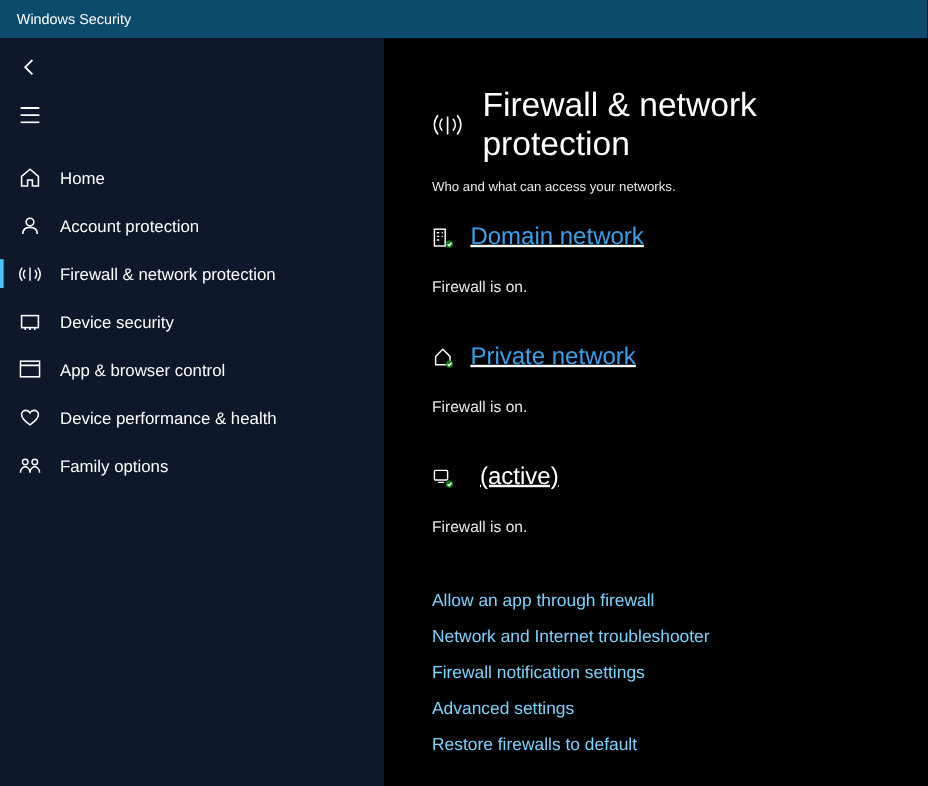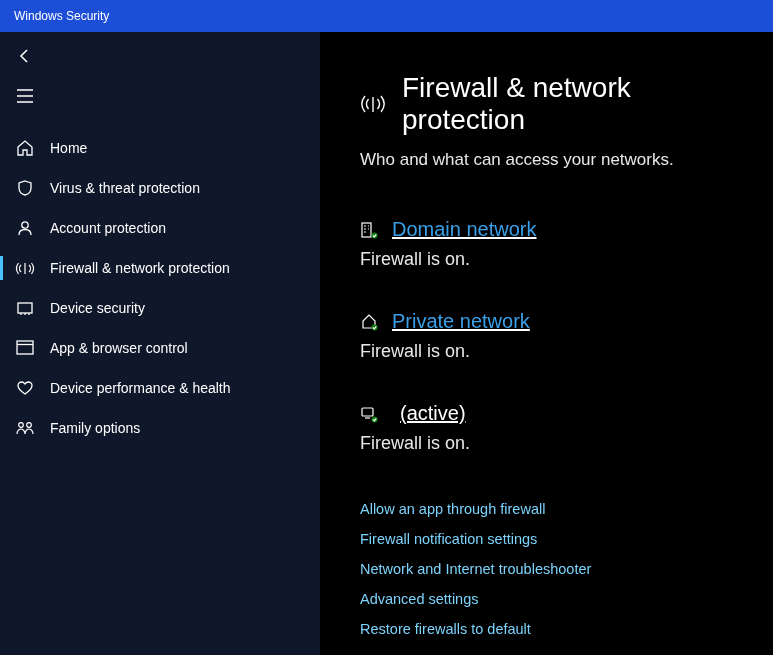--- a/index.html
+++ b/index.html
@@ -7,21 +7,21 @@
     margin: 0; padding: 0;
     width: 773px; height: 655px;
     background: #000;
     font-family: "Segoe UI", "Segoe UI Variable", Arial, sans-serif;
     color: #fff;
     overflow: hidden;
     -webkit-font-smoothing: antialiased;
   }
   .titlebar {
     height: 32px;
-    background: #1d4ed8;
+    background: #0c4a6e;
     color: #fff;
     font-size: 12px;
     display: flex;
     align-items: center;
     padding-left: 14px;
   }
   .body {
     display: flex;
     height: calc(655px - 32px);
   }
@@ -66,23 +66,23 @@
     margin-bottom: 14px;
   }
   .page-title .icon { width: 26px; height: 26px; display: inline-flex; align-items: center; justify-content: center; }
   .page-title h1 {
     font-size: 28px;
     font-weight: 500;
     margin: 0;
     color: #fff;
   }
   .subtitle {
-    font-size: 17px;
+    font-size: 11px;
     color: #e8e8e8;
-    margin: 0 0 48px 0;
+    margin: 0 0 24px 0;
   }
   .net-section { margin-bottom: 40px; }
   .net-head {
     display: flex;
     align-items: center;
     gap: 12px;
     text-decoration: underline;
   }
   .net-head .icon { width: 20px; height: 20px; display: inline-flex; align-items: center; justify-content: center; }
   .net-head .link {
@@ -90,23 +90,23 @@
     font-size: 20px;
     font-weight: 400;
   }
   .net-head .suffix {
     color: #fff;
     font-size: 20px;
     font-weight: 400;
     margin-left: 8px;
   }
   .net-status {
-    font-size: 18px;
+    font-size: 13px;
     color: #e8e8e8;
-    margin-top: 8px;
+    margin-top: 22px;
   }
   .links { margin-top: 32px; }
   .links .link {
     color: #7dd3fc;
     font-size: 14.5px;
     padding: 7px 0;
     display: block;
   }
   svg { display: block; }
 </style>
@@ -139,28 +139,20 @@
     <div class="nav-items">
       <div class="side-row">
         <span class="icon">
           <svg width="18" height="18" viewBox="0 0 18 18">
               <path d="M2 8 L9 2 L16 8 V16 H11 V11 H7 V16 H2 Z" fill="none" stroke="#fff" stroke-width="1.3"></path>
             </svg>
         </span>
         <span>Home</span>
       </div>
 
-      <div class="side-row">
-        <span class="icon">
-          <svg width="18" height="18" viewBox="0 0 18 18">
-              <path d="M9 2 L15 4 V9 C15 13 12 15.5 9 16 C6 15.5 3 13 3 9 V4 Z" fill="none" stroke="#fff" stroke-width="1.3"></path>
-            </svg>
-        </span>
-        <span>Virus &amp; threat protection</span>
-      </div>
 
       <div class="side-row">
         <span class="icon">
           <svg width="18" height="18" viewBox="0 0 18 18">
               <circle cx="9" cy="6" r="3.2" fill="none" stroke="#fff" stroke-width="1.3"></circle>
               <path d="M3 16 C3 12 6 10.5 9 10.5 C12 10.5 15 12 15 16" fill="none" stroke="#fff" stroke-width="1.3"></path>
             </svg>
         </span>
         <span>Account protection</span>
       </div>
@@ -266,19 +258,19 @@
               <path d="M13 15.5 L14.3 16.8 L16.3 14.3" stroke="#fff" stroke-width="1.2" fill="none"></path>
             </svg>
         </span>
         <span class="suffix">(active)</span>
       </div>
       <div class="net-status">Firewall is on.</div>
     </div>
 
     <div class="links">
       <a class="link">Allow an app through firewall</a>
+      <a class="link">Network and Internet troubleshooter</a>
       <a class="link">Firewall notification settings</a>
-      <a class="link">Network and Internet troubleshooter</a>
       <a class="link">Advanced settings</a>
       <a class="link">Restore firewalls to default</a>
     </div>
   </main>
 </div>
 
 </body></html>

